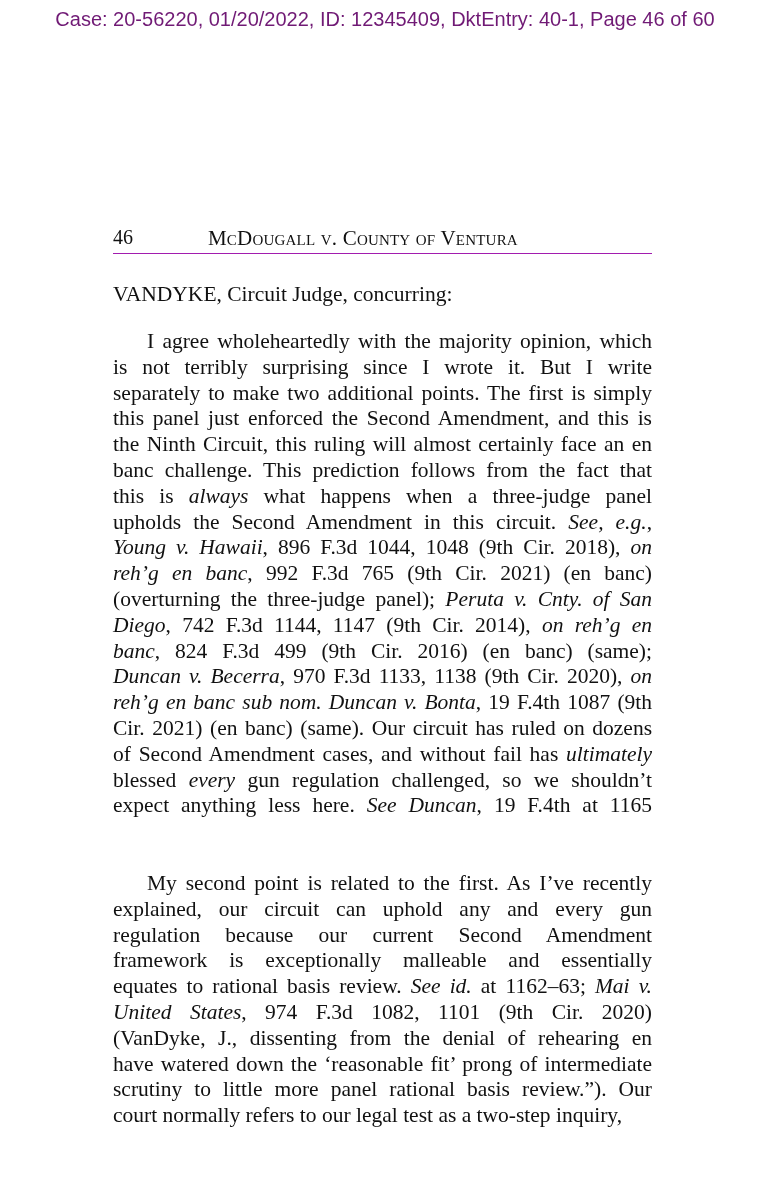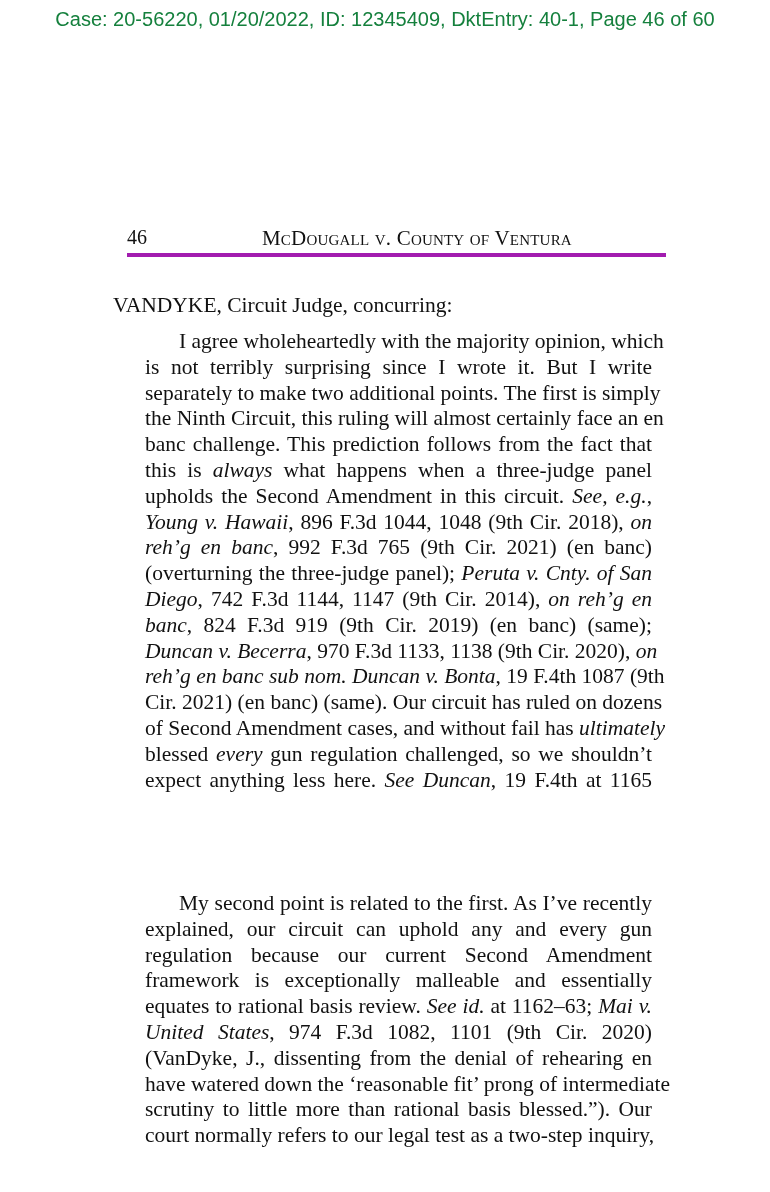--- a/index.html
+++ b/index.html
@@ -1,82 +1,83 @@
 <!DOCTYPE html>
 <html><head>
 <meta charset="utf-8">
 <style>
   html, body { margin: 0; padding: 0; background: #ffffff; }
   body { width: 770px; height: 1192px; position: relative; overflow: hidden; }
   .ecf-stamp {
     position: absolute; left: 0; top: 8px; width: 770px; text-align: center;
-    font-family: "Liberation Sans", sans-serif; font-size: 20px; color: #15803d;
+    font-family: "Liberation Sans", sans-serif; font-size: 20px; color: #701a75;
     letter-spacing: 0px;
   }
   .page {
     position: absolute; left: 113px; top: 0; width: 539px;
     font-family: "Liberation Serif", serif; color: #111111;
   }
   .running-head {
-    position: absolute; left: 14px; top: 226px; width: 539px; height: 27px;
-    border-bottom: 4px solid #a21caf;
+    position: absolute; left: 0; top: 226px; width: 539px; height: 27px;
+    border-bottom: 1px solid #a21caf;
     font-size: 20px;
   }
   .page-num { position: absolute; left: 0; top: 0; }
-  .case-caption { position: absolute; left: 95px; top: 0; font-variant: small-caps; font-size: 21px; letter-spacing: 0.2px; margin-left: 40px; }
-  .heading { position: absolute; left: 0; top: 282px; font-size: 21.5px; white-space: nowrap; margin-top: 11px; }
+  .case-caption { position: absolute; left: 95px; top: 0; font-variant: small-caps; font-size: 21px; letter-spacing: 0.2px; }
+  .heading { position: absolute; left: 0; top: 282px; font-size: 21.5px; white-space: nowrap; }
   .para { position: absolute; left: 0; width: 539px; font-size: 21.5px; }
   .line {
     height: 25.8px; line-height: 25.8px; white-space: nowrap;
-    text-align: justify; text-align-last: justify; overflow: visible; margin-left: 32px;
+    text-align: justify; text-align-last: justify; overflow: visible;
   }
   .line.last { text-align-last: left; }
   .line.indent { padding-left: 34px; }
   .p1 { top: 329px; }
-  .p2 { top: 891px; }
+  .p2 { top: 871px; }
   i { }
 </style>
 </head>
 <body>
 
 <div class="ecf-stamp">Case: 20-56220, 01/20/2022, ID: 12345409, DktEntry: 40-1, Page 46 of 60</div>
 
 <div class="page">
   <div class="running-head">
     <span class="page-num">46</span>
     <span class="case-caption">McDougall v. County of Ventura</span>
   </div>
 
   <div class="heading">VANDYKE, Circuit Judge, concurring:</div>
 
   <div class="para p1">
       <div class="line indent"><span>I agree wholeheartedly with the majority opinion, which</span></div>
       <div class="line"><span>is not terribly surprising since I wrote it.  But I write</span></div>
       <div class="line"><span>separately to make two additional points.  The first is simply</span></div>
+      <div class="line"><span>this panel just enforced the Second Amendment, and this is</span></div>
       <div class="line"><span>the Ninth Circuit, this ruling will almost certainly face an en</span></div>
       <div class="line"><span>banc challenge.  This prediction follows from the fact that</span></div>
       <div class="line"><span>this is </span><i>always</i><span> what happens when a three-judge panel</span></div>
       <div class="line"><span>upholds the Second Amendment in this circuit.  </span><i>See, e.g.</i><span>,</span></div>
       <div class="line"><i>Young v. Hawaii</i><span>, 896 F.3d 1044, 1048 (9th Cir. 2018), </span><i>on</i></div>
       <div class="line"><i>reh’g en banc</i><span>, 992 F.3d 765 (9th Cir. 2021) (en banc)</span></div>
       <div class="line"><span>(overturning the three-judge panel); </span><i>Peruta v. Cnty. of San</i></div>
       <div class="line"><i>Diego</i><span>, 742 F.3d 1144, 1147 (9th Cir. 2014), </span><i>on reh’g en</i></div>
-      <div class="line"><i>banc</i><span>, 824 F.3d 919 (9th Cir. 2019) (en banc) (same);</span></div>
+      <div class="line"><i>banc</i><span>, 824 F.3d 499 (9th Cir. 2016) (en banc) (same);</span></div>
       <div class="line"><i>Duncan v. Becerra</i><span>, 970 F.3d 1133, 1138 (9th Cir. 2020), </span><i>on</i></div>
       <div class="line"><i>reh’g en banc sub nom. Duncan v. Bonta</i><span>, 19 F.4th 1087 (9th</span></div>
       <div class="line"><span>Cir. 2021) (en banc) (same).  Our circuit has ruled on dozens</span></div>
       <div class="line"><span>of Second Amendment cases, and without fail has </span><i>ultimately</i></div>
       <div class="line"><span>blessed </span><i>every</i><span> gun regulation challenged, so we shouldn’t</span></div>
       <div class="line"><span>expect anything less here.  </span><i>See Duncan</i><span>, 19 F.4th at 1165</span></div>
     </div>
   <div class="para p2">
       <div class="line indent"><span>My second point is related to the first.  As I’ve recently</span></div>
       <div class="line"><span>explained, our circuit can uphold any and every gun</span></div>
       <div class="line"><span>regulation because our current Second Amendment</span></div>
       <div class="line"><span>framework is exceptionally malleable and essentially</span></div>
       <div class="line"><span>equates to rational basis review.  </span><i>See id.</i><span> at 1162–63; </span><i>Mai v.</i></div>
       <div class="line"><i>United States</i><span>, 974 F.3d 1082, 1101 (9th Cir. 2020)</span></div>
       <div class="line"><span>(VanDyke, J., dissenting from the denial of rehearing en</span></div>
       <div class="line"><span>have watered down the ‘reasonable fit’ prong of intermediate</span></div>
-      <div class="line"><span>scrutiny to little more than rational basis blessed.”).  Our</span></div>
+      <div class="line"><span>scrutiny to little more panel rational basis review.”).  Our</span></div>
       <div class="line last"><span>court normally refers to our legal test as a two-step inquiry,</span></div>
     </div>
 </div>
 
 </body></html>

